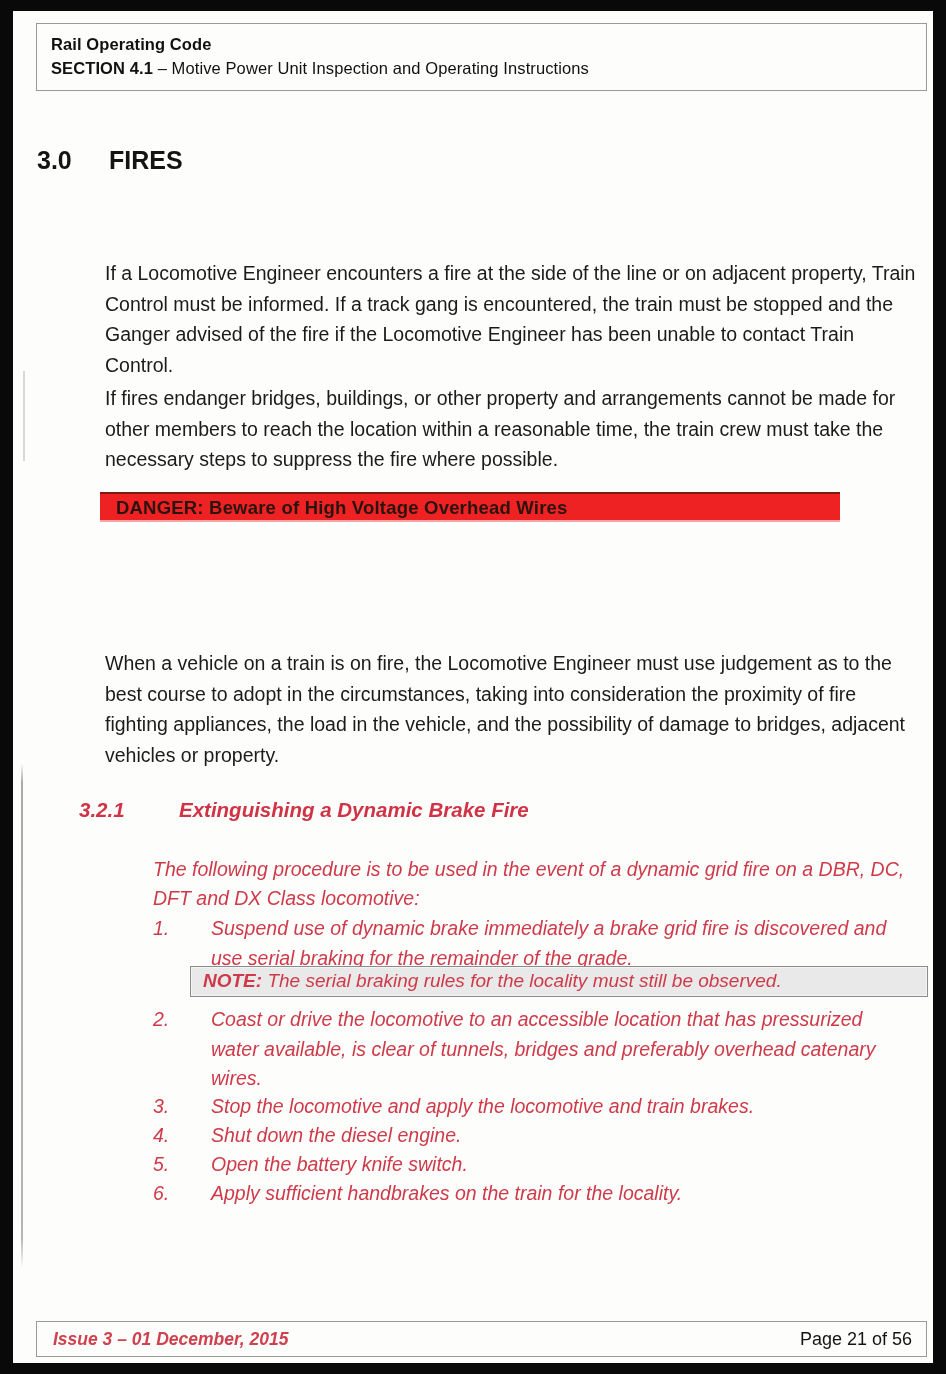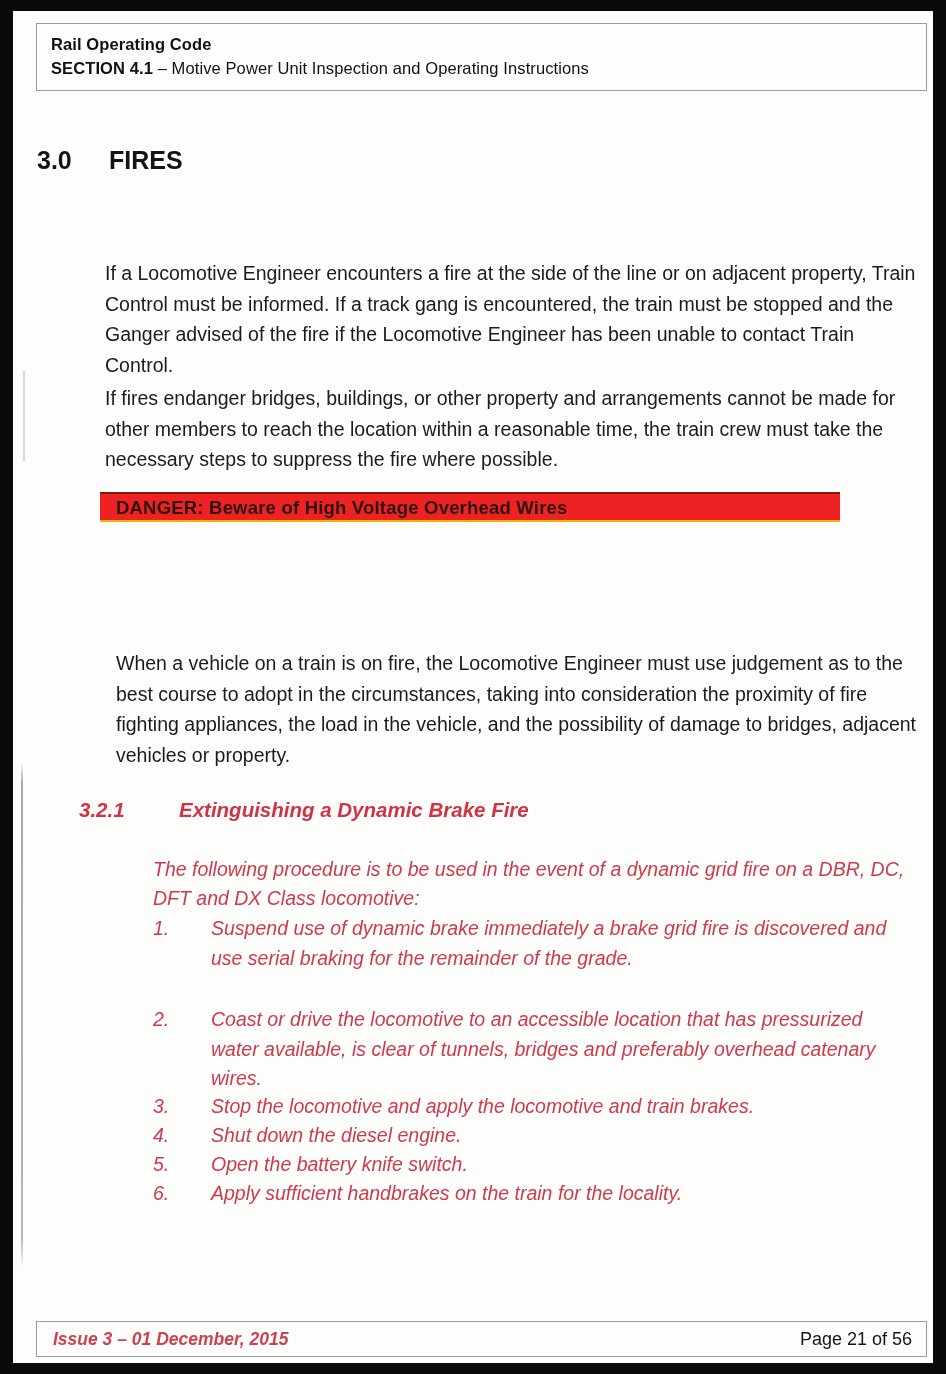--- a/index.html
+++ b/index.html
@@ -100,21 +100,21 @@
 
   
   .danger-banner {
     position: absolute;
     left: 87px;
     top: 481px;
     width: 740px;
     height: 30px;
     background: #ee2222;
     border-top: 2px solid #7d1a12;
-    border-bottom: 2px solid #eab308;
+    border-bottom: 2px solid #fca5a5;
     box-sizing: border-box;
     overflow: hidden;
   }
   .danger-banner .dtext {
     position: absolute;
     left: 16px;
     top: 3px;
     font-size: 18.5px;
     font-weight: bold;
     color: #2a1410;
@@ -233,33 +233,36 @@
 
     <div class="body-p" style="left:92px; top:247px; width:812px;">If a Locomotive Engineer encounters a fire at the side of the line or on adjacent property, Train Control must be informed.  If a track gang is encountered, the train must be stopped and the Ganger advised of the fire if the Locomotive Engineer has been unable to contact Train Control.</div>
 
     <div class="body-p" style="left:92px; top:372px; width:812px;">If fires endanger bridges, buildings, or other property and arrangements cannot be made for other members to reach the location within a reasonable time, the train crew must take the necessary steps to suppress the fire where possible.</div>
 
     <div class="danger-banner">
       <div class="dtext">DANGER:  Beware of High Voltage Overhead Wires</div>
     </div>
 
 
-    <div class="body-p" style="left:92px; top:637px; width:812px;margin-left:11px;">When a vehicle on a train is on fire, the Locomotive Engineer must use judgement as to the best course to adopt in the circumstances, taking into consideration the proximity of fire fighting appliances, the load in the vehicle, and the possibility of damage to bridges, adjacent vehicles or property.</div>
+    <div class="body-p" style="left:92px; top:637px; width:812px;">When a vehicle on a train is on fire, the Locomotive Engineer must use judgement as to the best course to adopt in the circumstances, taking into consideration the proximity of fire fighting appliances, the load in the vehicle, and the possibility of damage to bridges, adjacent vehicles or property.</div>
 
     <div class="red-h" style="left:66px; top:787px;">
       <span class="h-num" style="width:100px;">3.2.1</span><span class="h-text">Extinguishing a Dynamic Brake Fire</span>
     </div>
 
     <div class="red-p" style="left:140px; top:844px; width:772px;">The following procedure is to be used in the event of a dynamic grid fire on a DBR, DC, DFT and DX Class locomotive:</div>
 
     <div class="num-item" style="left:140px; top:903px; width:740px;">
       <span class="n">1.</span>
       <span class="t">Suspend use of dynamic brake immediately a brake grid fire is discovered and use serial braking for the remainder of the grade.</span>
     </div>
 
+    <div class="note-box">
+      <div class="ntext"><b>NOTE:</b><span> The serial braking rules for the locality must still be observed.</span></div>
+    </div>
 
     <div class="num-item" style="left:140px; top:994px; width:752px;">
       <span class="n">2.</span>
       <span class="t">Coast or drive the locomotive to an accessible location that has pressurized water available, is clear of tunnels, bridges and preferably overhead catenary wires.</span>
     </div>
 
     <div class="num-item" style="left:140px; top:1081px; width:752px;">
       <span class="n">3.</span>
       <span class="t">Stop the locomotive and apply the locomotive and train brakes.</span>
     </div>

